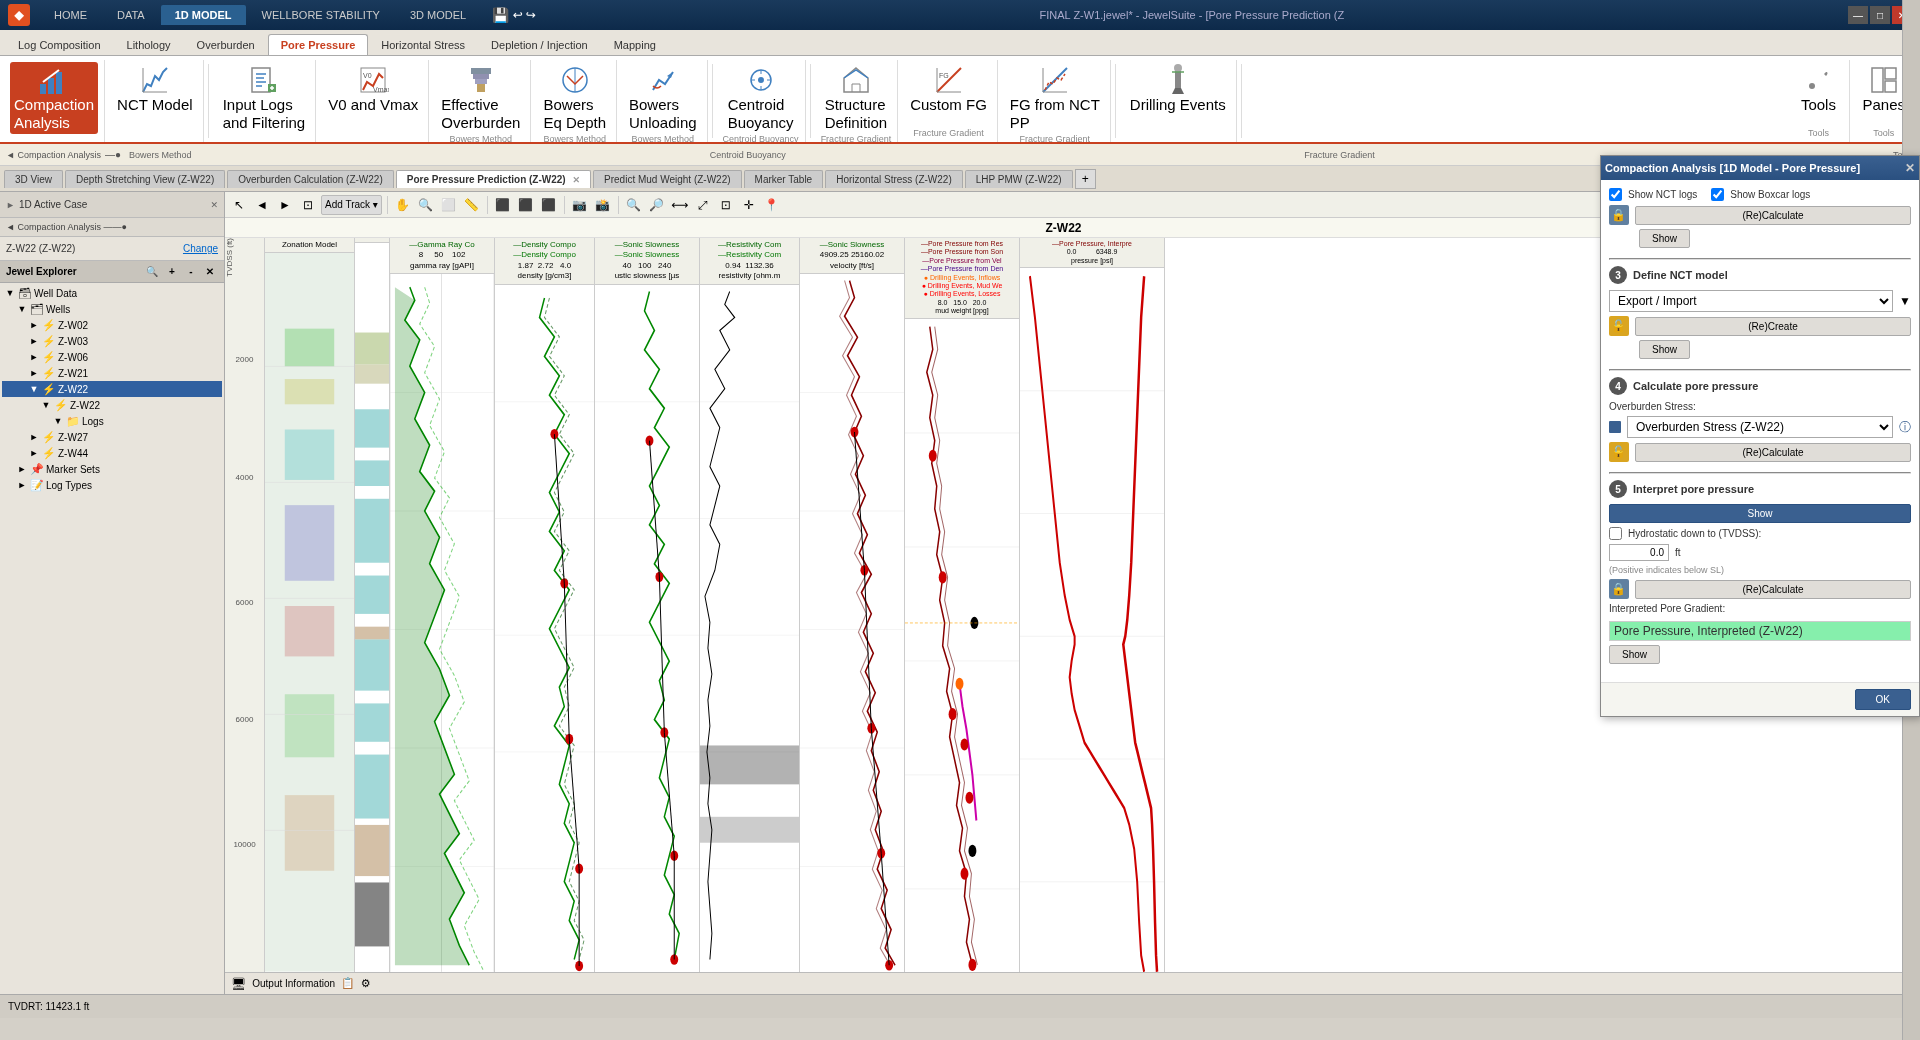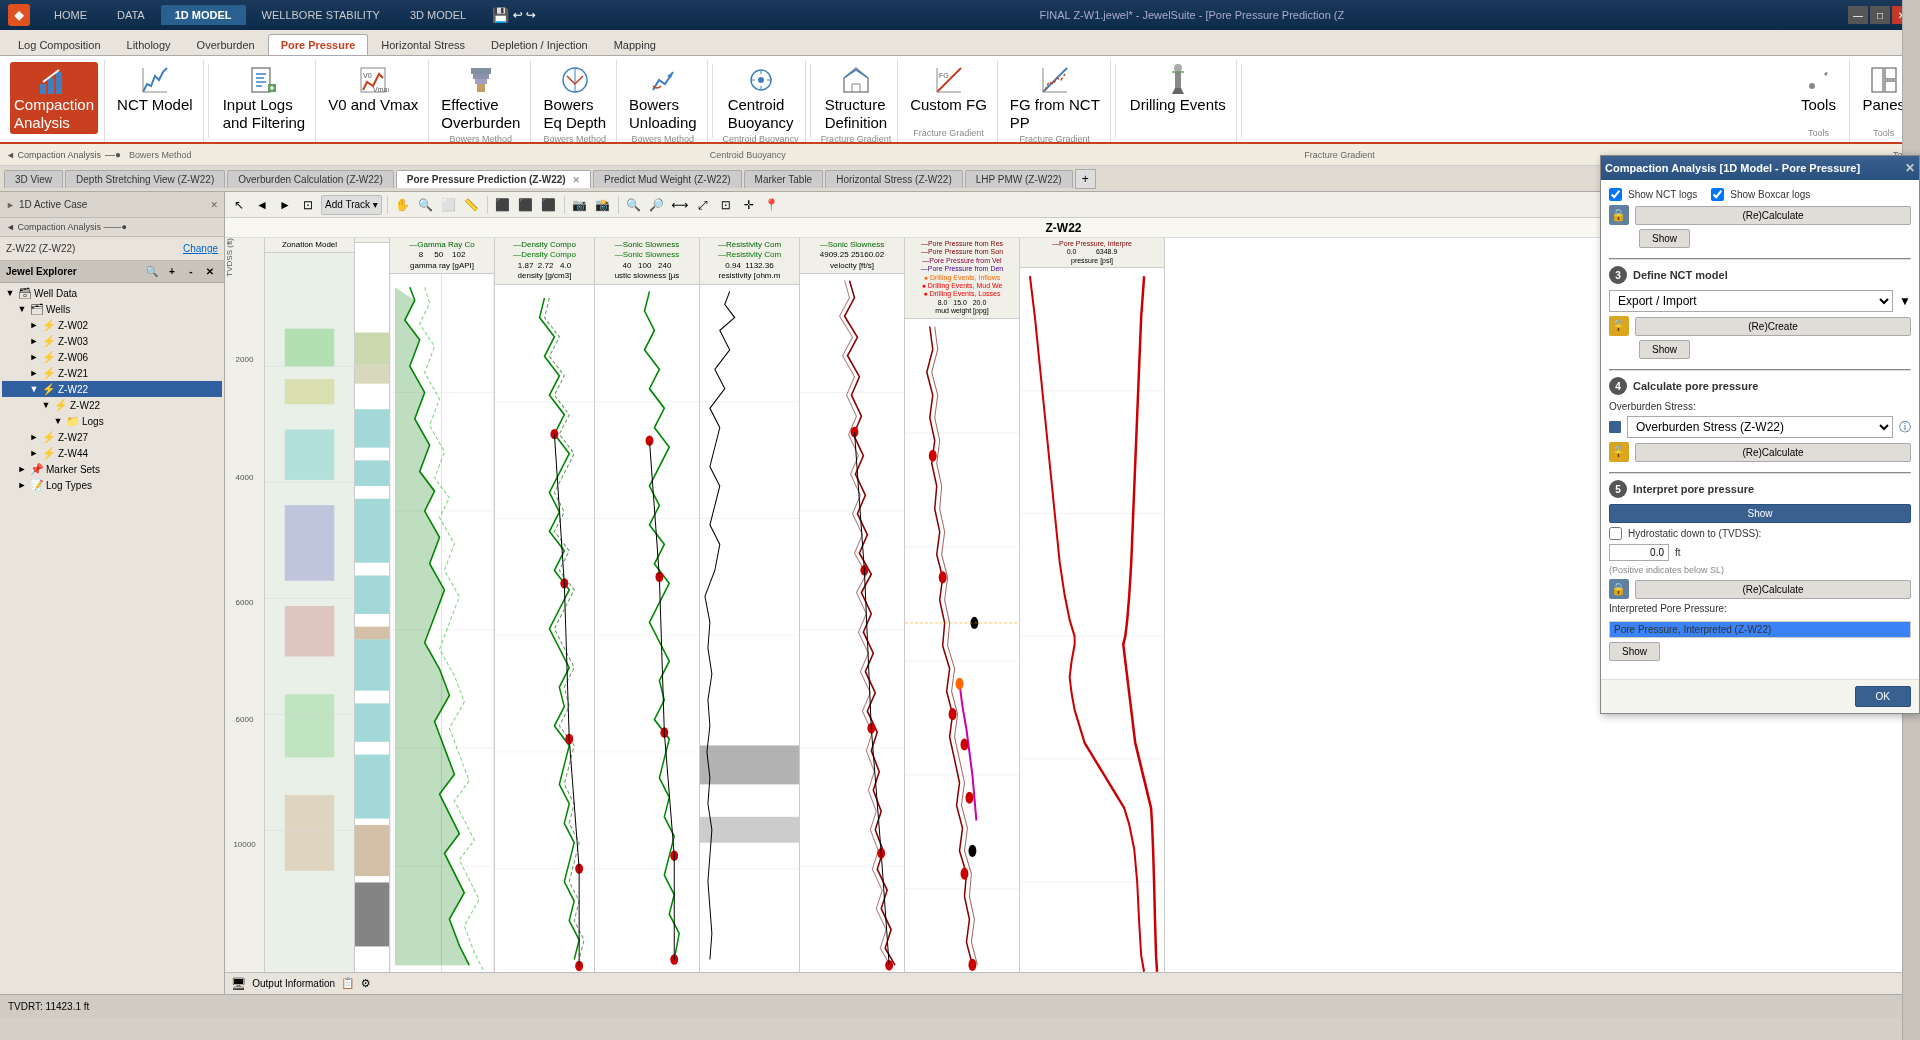--- a/index.html
+++ b/index.html
@@ -364,21 +364,21 @@
       width: 60px;
       font-size: 10px;
       padding: 2px 4px;
       border: 1px solid #aaa;
       text-align: right;
     }
     .lock-icon { width: 20px; height: 20px; background: #daa520; border-radius: 2px; display: flex; align-items: center; justify-content: center; font-size: 12px; cursor: pointer; }
     .lock-icon.locked { background: #6080a0; }
     .dialog-footer { display: flex; justify-content: flex-end; padding: 6px 8px; border-top: 1px solid #ddd; gap: 6px; background: #f5f5f0; }
     .interpreted-label { font-size: 10px; color: #333; margin-bottom: 3px; }
-    .interpreted-value { font-size: 10px; color: #333; background: #3b82f6; border: 1px solid #ccc; padding: 2px 4px; width: 100%; }
+    .interpreted-value { font-size: 12px; color: #333; background: #86efac; border: 1px solid #ccc; padding: 2px 4px; width: 100%; }
 
     
     .track-svg {
       position: absolute;
       top: 0; left: 0;
       width: 100%; height: 100%;
     }
 
     
     .zonation-track { width: 90px; }
@@ -1203,21 +1203,21 @@
         <span class="dialog-label">ft</span>
       </div>
       <div class="dialog-row">
         <span class="dialog-label" style="color:#888; font-size:9px;">(Positive indicates below SL)</span>
       </div>
       <div class="dialog-row">
         <div class="lock-icon locked">🔒</div>
         <button class="dialog-btn" style="flex:1;">(Re)Calculate</button>
       </div>
       <div class="dialog-row">
-        <span class="interpreted-label">Interpreted Pore Pressure:</span>
+        <span class="interpreted-label">Interpreted Pore Gradient:</span>
       </div>
       <div class="dialog-row">
         <div class="interpreted-value">Pore Pressure, Interpreted (Z-W22)</div>
       </div>
       <div class="dialog-row">
         <button class="dialog-btn" style="margin-left:0;">Show</button>
       </div>
     </div>
 
   </div>

